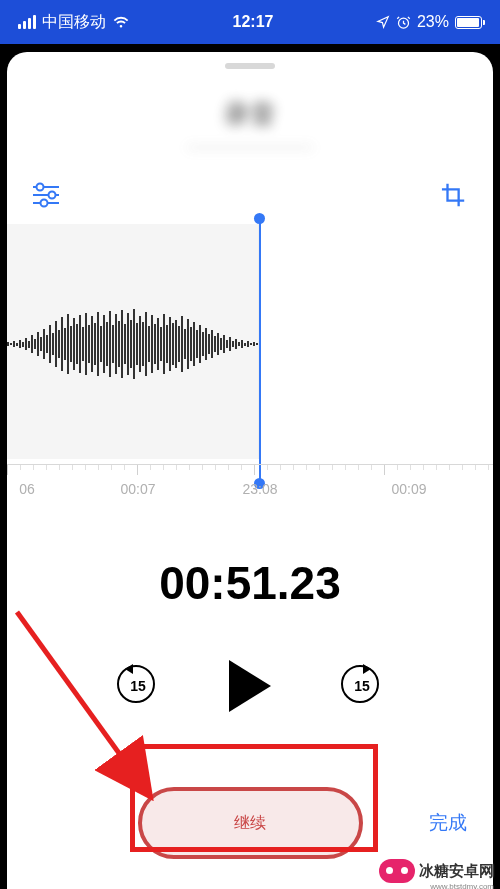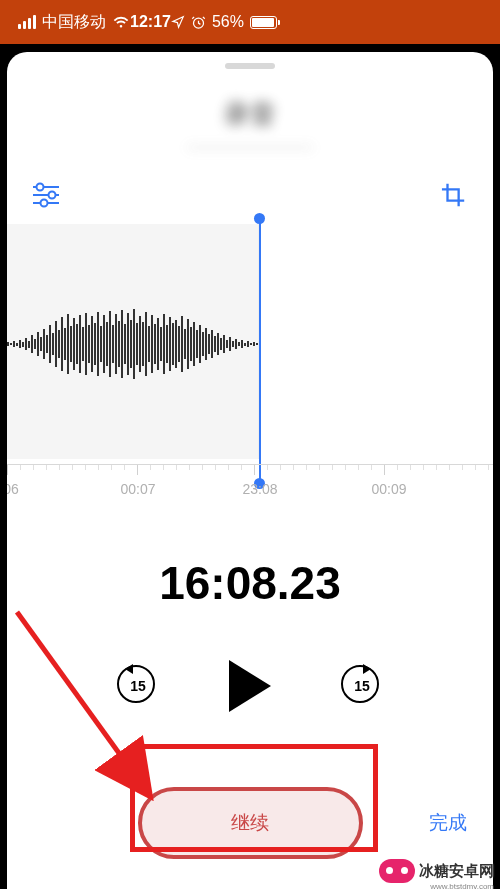--- a/index.html
+++ b/index.html
@@ -6,24 +6,25 @@
     body {
       width: 500px;
       height: 889px;
       background: #000;
       font-family: -apple-system, "Helvetica Neue", Arial, sans-serif;
       position: relative;
       overflow: hidden;
     }
     .status-bar {
       height: 44px;
-      background: #c2410c;
+      background: #1d4ed8;
       color: #fff;
       display: flex;
       align-items: center;
+      justify-content: space-between;
       padding: 0 18px;
       font-size: 16px;
       font-weight: 500;
     }
     .status-left { display: flex; align-items: center; gap: 6px; }
     .status-right { display: flex; align-items: center; gap: 6px; }
     .signal-bars { display: inline-flex; align-items: flex-end; gap: 2px; }
     .signal-bars span { width: 3px; background: #fff; border-radius: 1px; }
     .signal-bars span:nth-child(1) { height: 5px; }
     .signal-bars span:nth-child(2) { height: 8px; }
@@ -160,21 +161,21 @@
     .play-btn { width: 0; height: 0; border-top: 26px solid transparent; border-bottom: 26px solid transparent; border-left: 42px solid #000; }
     
     .pill-btn {
       width: 225px;
       height: 72px;
       border: 4px solid #c94747;
       border-radius: 36px;
       display: flex;
       align-items: center;
       justify-content: center;
-      font-size: 19px;
+      font-size: 16px;
       font-weight: 500;
       color: #c94747;
       background: rgba(201,71,71,0.12);
     }
     .bottom-row {
       position: absolute;
       bottom: 30px;
       left: 0;
       right: 0;
       display: flex;
@@ -254,21 +255,21 @@
   </div>
   <div style="font-weight:600">12:17</div>
   <div class="status-right">
     <svg width="14" height="14" viewBox="0 0 24 24">
         <path d="M3 11l18-8-8 18-2-8-8-2z" fill="none" stroke="#fff" stroke-width="2"></path>
       </svg>
     <svg width="15" height="15" viewBox="0 0 24 24">
         <circle cx="12" cy="13" r="8" fill="none" stroke="#fff" stroke-width="2"></circle>
         <path d="M12 9v4l3 2M5 3l-3 3M22 6l-3-3" stroke="#fff" stroke-width="2" fill="none"></path>
       </svg>
-    <span>56%</span>
+    <span>23%</span>
     <div class="battery-wrap">
         <div class="battery">
           <div class="battery-fill"></div>
         </div>
       </div>
   </div>
 </div>
 
 <div class="sheet">
   <div class="handle"></div>
@@ -415,28 +416,28 @@
         <div class="tick-minor" style="left: 390px;"></div>
         <div class="tick-minor" style="left: 403px;"></div>
         <div class="tick-minor" style="left: 416px;"></div>
         <div class="tick-minor" style="left: 429px;"></div>
         <div class="tick-minor" style="left: 442px;"></div>
         <div class="tick-minor" style="left: 455px;"></div>
         <div class="tick-minor" style="left: 468px;"></div>
         <div class="tick-minor" style="left: 481px;"></div>
       </div>
     <div class="ruler-labels">
-      <span class="ruler-label" style="left:4px">06</span>
+      <span class="ruler-label" style="left:20px">06</span>
       <span class="ruler-label" style="left:131px">00:07</span>
       <span class="ruler-label" style="left:253px">23:08</span>
-      <span class="ruler-label" style="left:382px">00:09</span>
+      <span class="ruler-label" style="left:402px">00:09</span>
     </div>
   </div>
 
-  <div class="big-time">16:08.23</div>
+  <div class="big-time">00:51.23</div>
 
   <div class="controls">
     <div class="skip-btn">
       <div class="skip-circle">
           <div class="skip-arrow-l"></div>
         </div>
       <span class="skip-num">15</span>
     </div>
     <div class="play-btn"></div>
     <div class="skip-btn">

